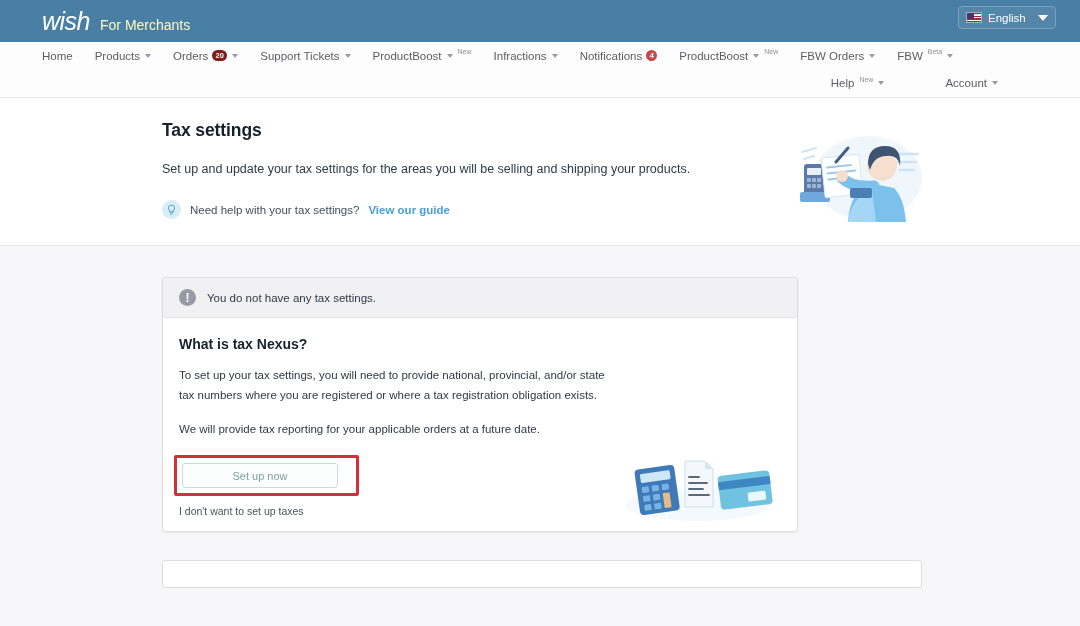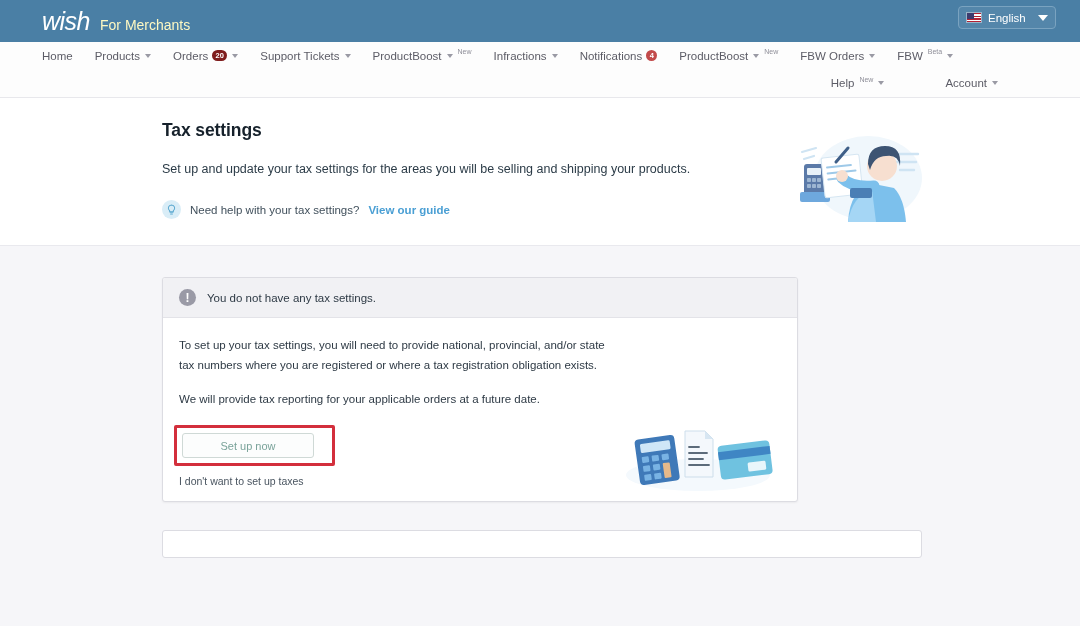--- a/index.html
+++ b/index.html
@@ -229,21 +229,21 @@
     line-height: 1.72;
     max-width: 442px;
     margin-bottom: 14px;
   }
   .card-p:last-of-type { margin-bottom: 16px; }
 
   .setup-btn {
     display: inline-flex;
     align-items: center;
     justify-content: center;
-    width: 132px;
+    width: 156px;
     height: 25px;
     border: 1px solid #cfd9d6;
     border-radius: 3px;
     background: #fcfdfd;
     color: #7aa39a;
     font-size: 11px;
     font-family: "Liberation Sans", sans-serif;
     cursor: pointer;
   }
   .btn-highlight {
@@ -432,20 +432,21 @@
 <div class="content">
 
   <div class="card">
 
     <div class="alert-strip">
       <span class="alert-icon">!</span>
       <span class="alert-text">You do not have any tax settings.</span>
     </div>
 
     <div class="card-body">
+      <div class="card-h2">What is tax Nexus?</div>
       <p class="card-p">To set up your tax settings, you will need to provide national, provincial, and/or state tax numbers where you are registered or where a tax registration obligation exists.</p>
       <p class="card-p">We will provide tax reporting for your applicable orders at a future date.</p>
 
       <div class="btn-highlight">
         <button class="setup-btn">Set up now</button>
       </div>
 
       <a class="decline-link" href="#">I don't want to set up taxes</a>
 
       <div class="card-illus">

